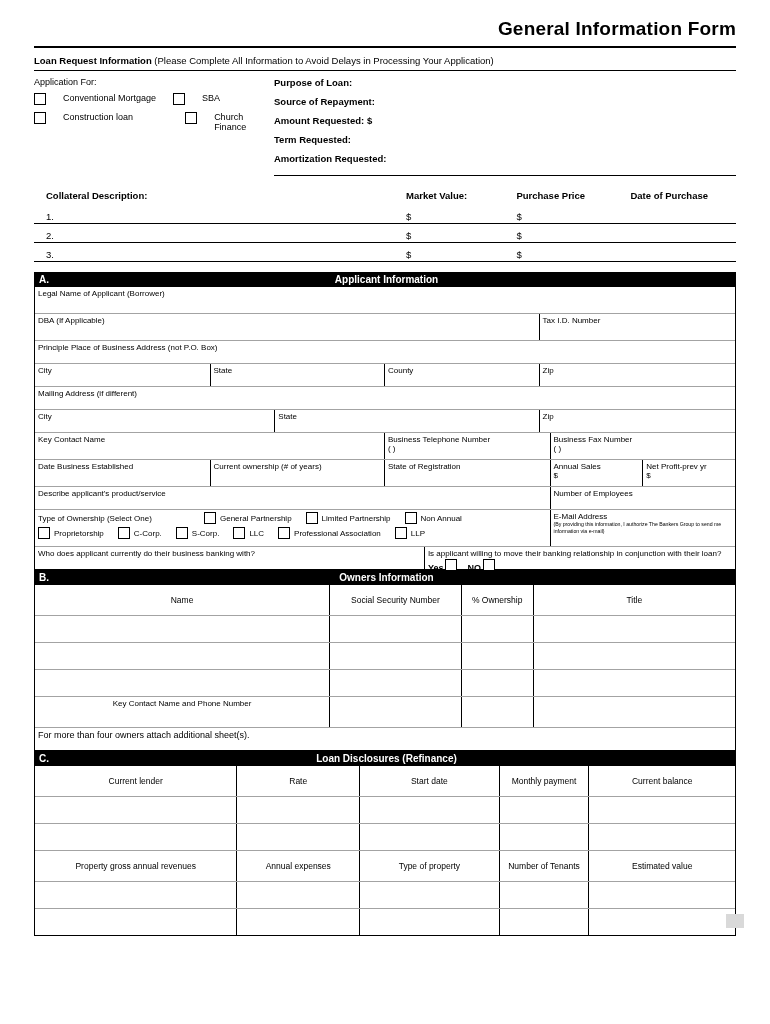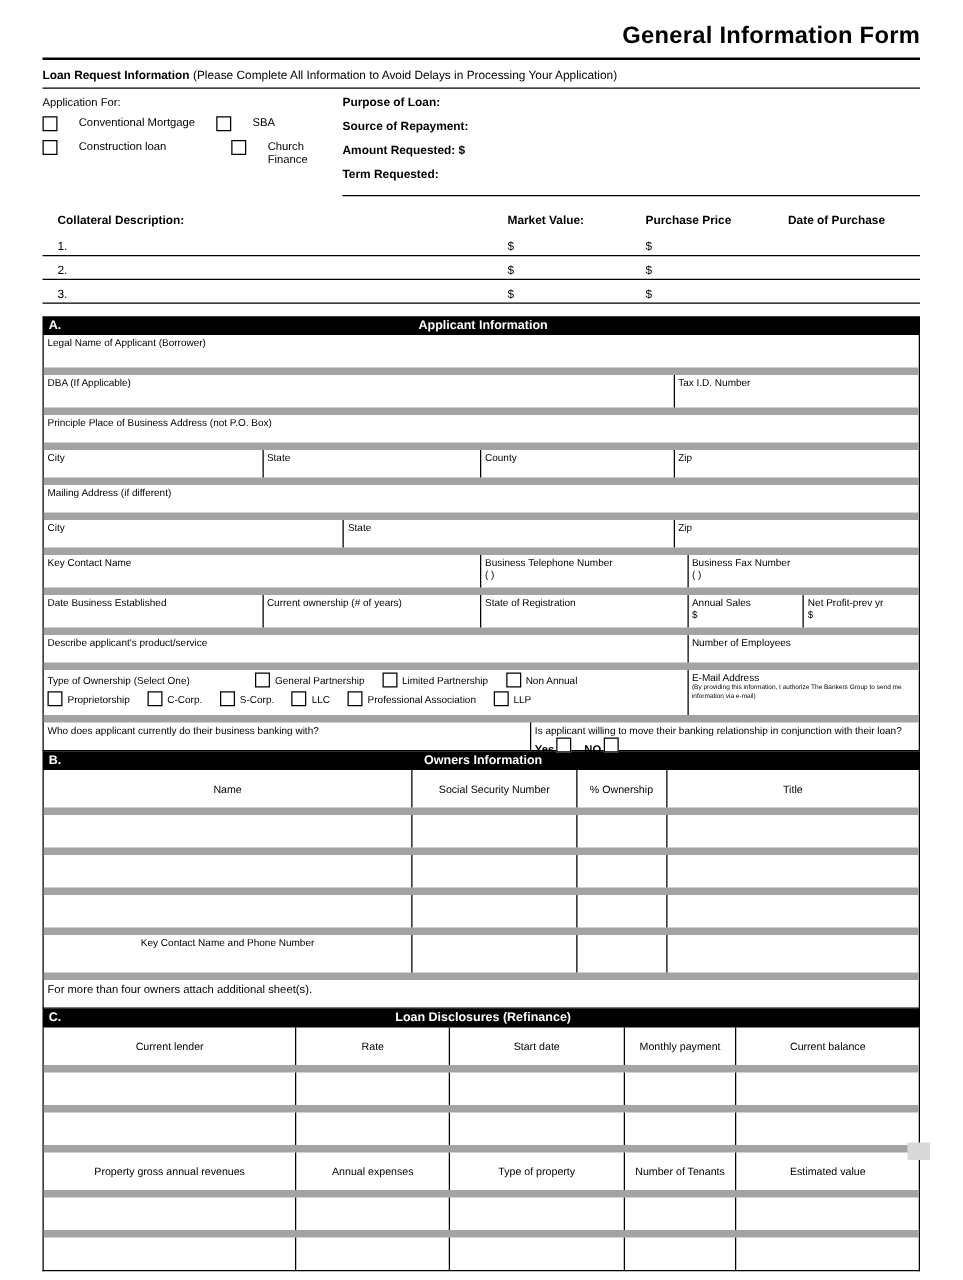--- a/index.html
+++ b/index.html
@@ -92,21 +92,21 @@
     height: 15px;
     line-height: 15px;
     display: flex;
     align-items: center;
   }
   .sec-bar .ltr { width: 24px; padding-left: 5px; }
   .sec-bar .nm  { flex: 1; text-align: center; padding-right: 26px; }
 
   
   .tbl { border-left: 1px solid #000; border-right: 1px solid #000; border-bottom: 1px solid #000; }
-  .trow { display: flex; border-top: 6px solid #a3a3a3; }
+  .trow { display: flex; border-top: 1px solid #a3a3a3; }
   .trow:first-child { border-top: none; }
   .cell {
     border-left: 1px solid #000;
     padding: 2px 3px;
     box-sizing: border-box;
     font-size: 8px;
     position: relative;
   }
   .cell:first-child { border-left: none; }
   .h22 { height: 22px; }
@@ -160,20 +160,21 @@
         <span class="chk-lbl" style="width:124px">Construction loan</span>
         <span class="chk"></span>
         <span class="chk-lbl">Church Finance</span>
       </div>
     </div>
     <div class="app-right">
       <div class="line">Purpose of Loan:</div>
       <div class="line">Source of Repayment:</div>
       <div class="line">Amount Requested: $</div>
       <div class="line">Term Requested:</div>
+      <div class="line" style="margin-bottom:2px">Amortization Requested:</div>
       <div class="ruler"></div>
     </div>
   </div>
 
   <div class="collateral">
     <div class="coll-head">
       <div class="c-desc">Collateral Description:</div>
       <div class="c-mv">Market Value:</div>
       <div class="c-pp">Purchase Price</div>
       <div class="c-dp">Date of Purchase</div>

